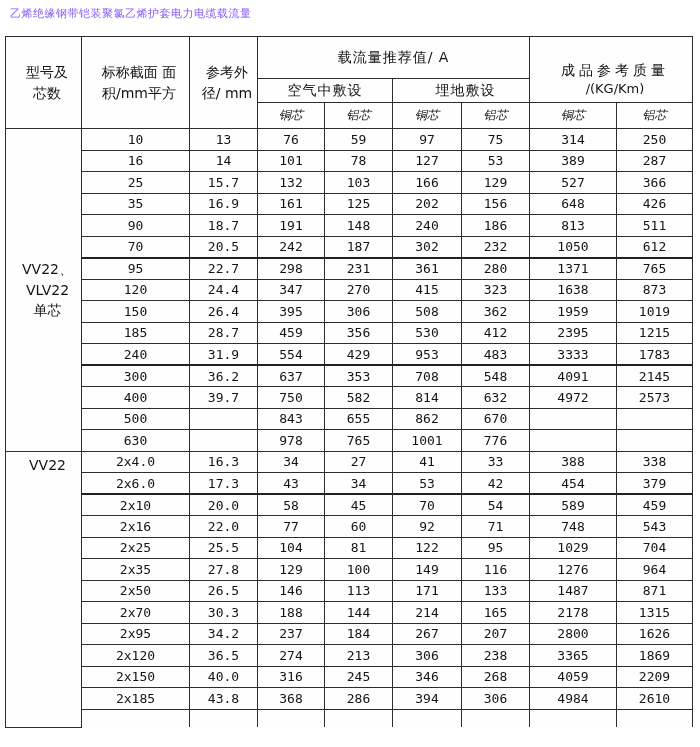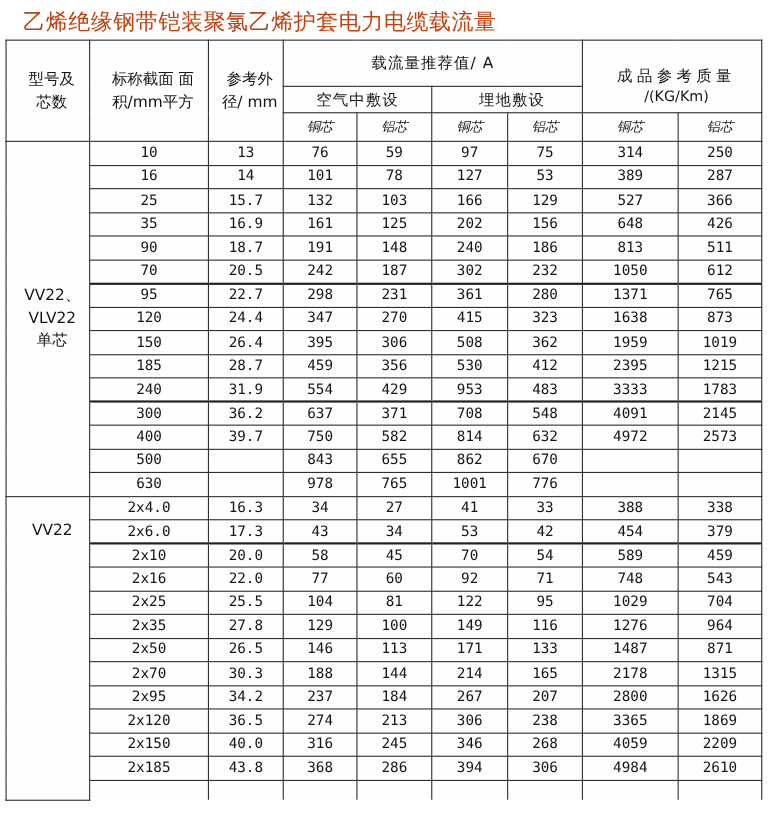--- a/index.html
+++ b/index.html
@@ -6,25 +6,25 @@
   html, body { width: 700px; height: 747px; }
   body {
     position: relative;
     overflow: hidden;
     background: #ffffff;
     font-family: "DejaVu Sans", "Liberation Sans", sans-serif;
     color: #141414;
   }
   .page-title {
     position: absolute;
-    left: 21px; top: 6px;
-    font-size: 20px;
+    left: 10px; top: 6px;
+    font-size: 11px;
     font-weight: normal;
     letter-spacing: 0.5px;
-    color: #c2410c;
+    color: #8b5cf6;
     white-space: nowrap;
   }
   table.spec {
     position: absolute;
     left: 5px; top: 36px;
     border-collapse: collapse;
     table-layout: fixed;
     width: 687px;
     background: #fefefe;
   }
@@ -71,21 +71,21 @@
   }
   td.model-cell {
     font-family: "DejaVu Sans", "Liberation Sans", sans-serif;
     font-size: 14px;
     text-align: left;
     padding-left: 8px;
     white-space: pre-line;
     line-height: 1.45;
     vertical-align: middle;
   }
-  td.model-cell.top-align { vertical-align: top; padding-top: 20px; }
+  td.model-cell.top-align { vertical-align: top; padding-top: 3px; }
   tr.thick-bottom td { border-bottom: 2px solid #222; }
   tr.partial-row td { height: 18px; border-bottom: none; }
 </style>
 </head>
 <body>
 
 <div class="page-title">乙烯绝缘钢带铠装聚氯乙烯护套电力电缆载流量</div>
 
 <table class="spec">
   <colgroup>
@@ -237,21 +237,21 @@
         <td>429</td>
         <td>953</td>
         <td>483</td>
         <td>3333</td>
         <td>1783</td>
       </tr>
       <tr>
         <td>300</td>
         <td>36.2</td>
         <td>637</td>
-        <td>371</td>
+        <td>353</td>
         <td>708</td>
         <td>548</td>
         <td>4091</td>
         <td>2145</td>
       </tr>
       <tr>
         <td>400</td>
         <td>39.7</td>
         <td>750</td>
         <td>582</td>

